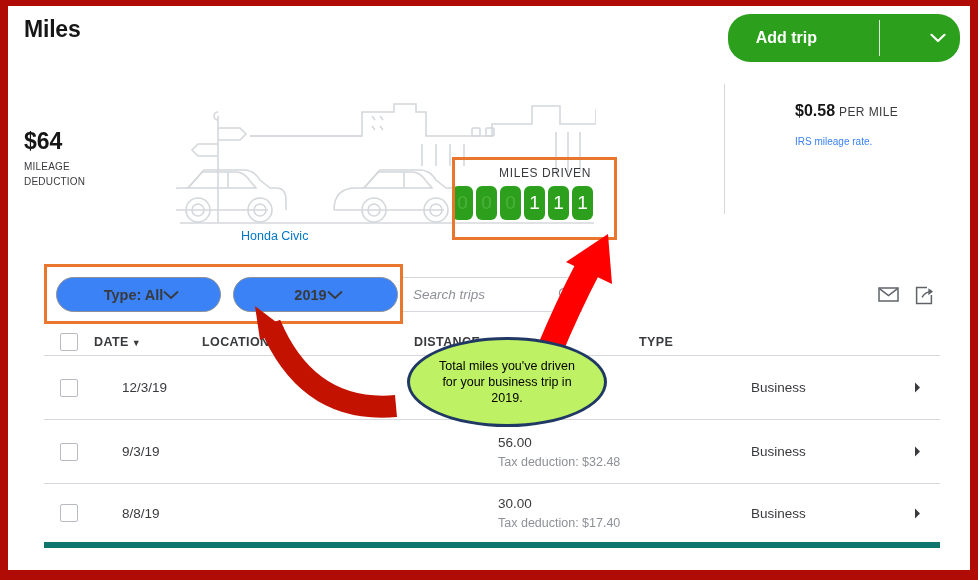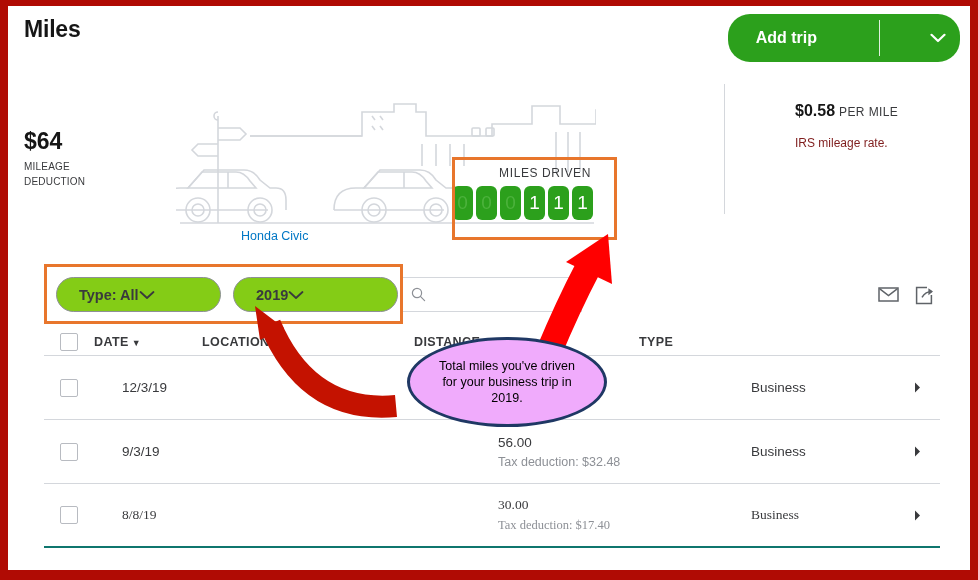--- a/index.html
+++ b/index.html
@@ -82,28 +82,28 @@
   .digit.lead { color: #4cb23c; }
 
   
   .vdivider {
     position: absolute; left: 716px; top: 78px;
     width: 1px; height: 130px; background: #d4d7dc;
   }
   .rate { position: absolute; left: 787px; top: 96px; }
   .rate .big { font-size: 16px; font-weight: bold; color: #161616; }
   .rate .per { font-size: 12px; color: #393a3d; letter-spacing: .4px; margin-left: 4px; }
-  .rate .sub { font-size: 12px; color: #7f1d1d; margin-top: 16px; }
+  .rate .sub { font-size: 10px; color: #3b82f6; margin-top: 16px; }
 
   
   .filters { position: absolute; left: 48px; top: 271px; display: flex; gap: 12px; }
   .pill {
     width: 165px; height: 35px; border: 1px solid #8d9096;
-    border-radius: 18px; background: #84cc16;
-    display: flex; align-items: center; justify-content: flex-start;
+    border-radius: 18px; background: #3b82f6;
+    display: flex; align-items: center; justify-content: center;
     padding: 0 16px 0 22px; cursor: pointer;
   }
   .pill span { font-size: 14.5px; font-weight: bold; color: #393a3d; }
   .searchbox {
     position: absolute; left: 392px; top: 271px;
     width: 182px; height: 35px;
     border: 1px solid #d4d7dc; background: #fff;
     display: flex; align-items: center; padding: 0 8px 0 10px;
   }
   .searchbox input {
@@ -123,21 +123,21 @@
     display: flex; align-items: center;
     height: 28px; border-bottom: 1px solid #d4d7dc;
     font-size: 12.5px; font-weight: bold; color: #393a3d;
     letter-spacing: .4px;
   }
   .tr {
     display: flex; align-items: center;
     min-height: 64px; border-bottom: 1px solid #d4d7dc;
     font-size: 13.5px; color: #393a3d; gap: 28px;
   }
-  .tr:last-child { border-bottom: 2px solid #0f766e; font-family: Liberation Serif, serif; }
+  .tr:last-child { border-bottom: 6px solid #0f766e; }
   .c-check { width: 50px; display: flex; justify-content: flex-start; padding-left: 16px; }
   .c-date { width: 108px; }
   .c-loc  { width: 212px; }
   .c-dist { width: 225px; }
   .c-type { flex: 1; }
   .c-more { width: 46px; display: flex; justify-content: center; }
   .chk {
     width: 18px; height: 18px; border: 1px solid #b8bbc1;
     border-radius: 2px; background: #fff; cursor: pointer;
   }
@@ -147,21 +147,21 @@
   .sort-caret { font-size: 9px; margin-left: 3px; }
   .hl-box {
     position: absolute; border: 3px solid #e8762c; background: transparent;
   }
   #hl-odo    { left: 444px; top: 151px; width: 165px; height: 83px; }
   #hl-filter { left: 36px;  top: 258px; width: 359px; height: 60px; }
 
   .callout {
     position: absolute; left: 399px; top: 331px;
     width: 200px; height: 90px;
-    background: #f0abfc; border: 3px solid #1f3864;
+    background: #bef264; border: 3px solid #1f3864;
     border-radius: 50%;
     display: flex; align-items: center; justify-content: center;
     text-align: center;
     font-size: 12.5px; color: #000; line-height: 16px;
     padding: 0 24px;
   }
   .arrow-svg { position: absolute; left: 0; top: 0; }
 </style>
 </head>
 <body>
@@ -257,20 +257,21 @@
     </div>
     <div class="pill">
       <span>2019</span>
       <svg width="16" height="10" viewBox="0 0 16 10">
         <path d="M1.5 2 L8 8 L14.5 2" fill="none" stroke="#393a3d" stroke-width="1.8" stroke-linecap="round" stroke-linejoin="round"></path>
       </svg>
     </div>
   </div>
 
   <div class="searchbox">
+    <input type="text" value="" placeholder="Search trips" style="">
     <svg width="15" height="15" viewBox="0 0 15 15">
       <circle cx="6" cy="6" r="4.6" fill="none" stroke="#8d9096" stroke-width="1.2"></circle>
       <line x1="9.4" y1="9.4" x2="13.6" y2="13.6" stroke="#8d9096" stroke-width="1.2" stroke-linecap="round"></line>
     </svg>
   </div>
 
   <div class="rowicons">
     <span class="ic">
       <svg width="21" height="16" viewBox="0 0 21 16">
         <rect x="1" y="2" width="19" height="13" fill="none" stroke="#5f6368" stroke-width="1.5"></rect>

